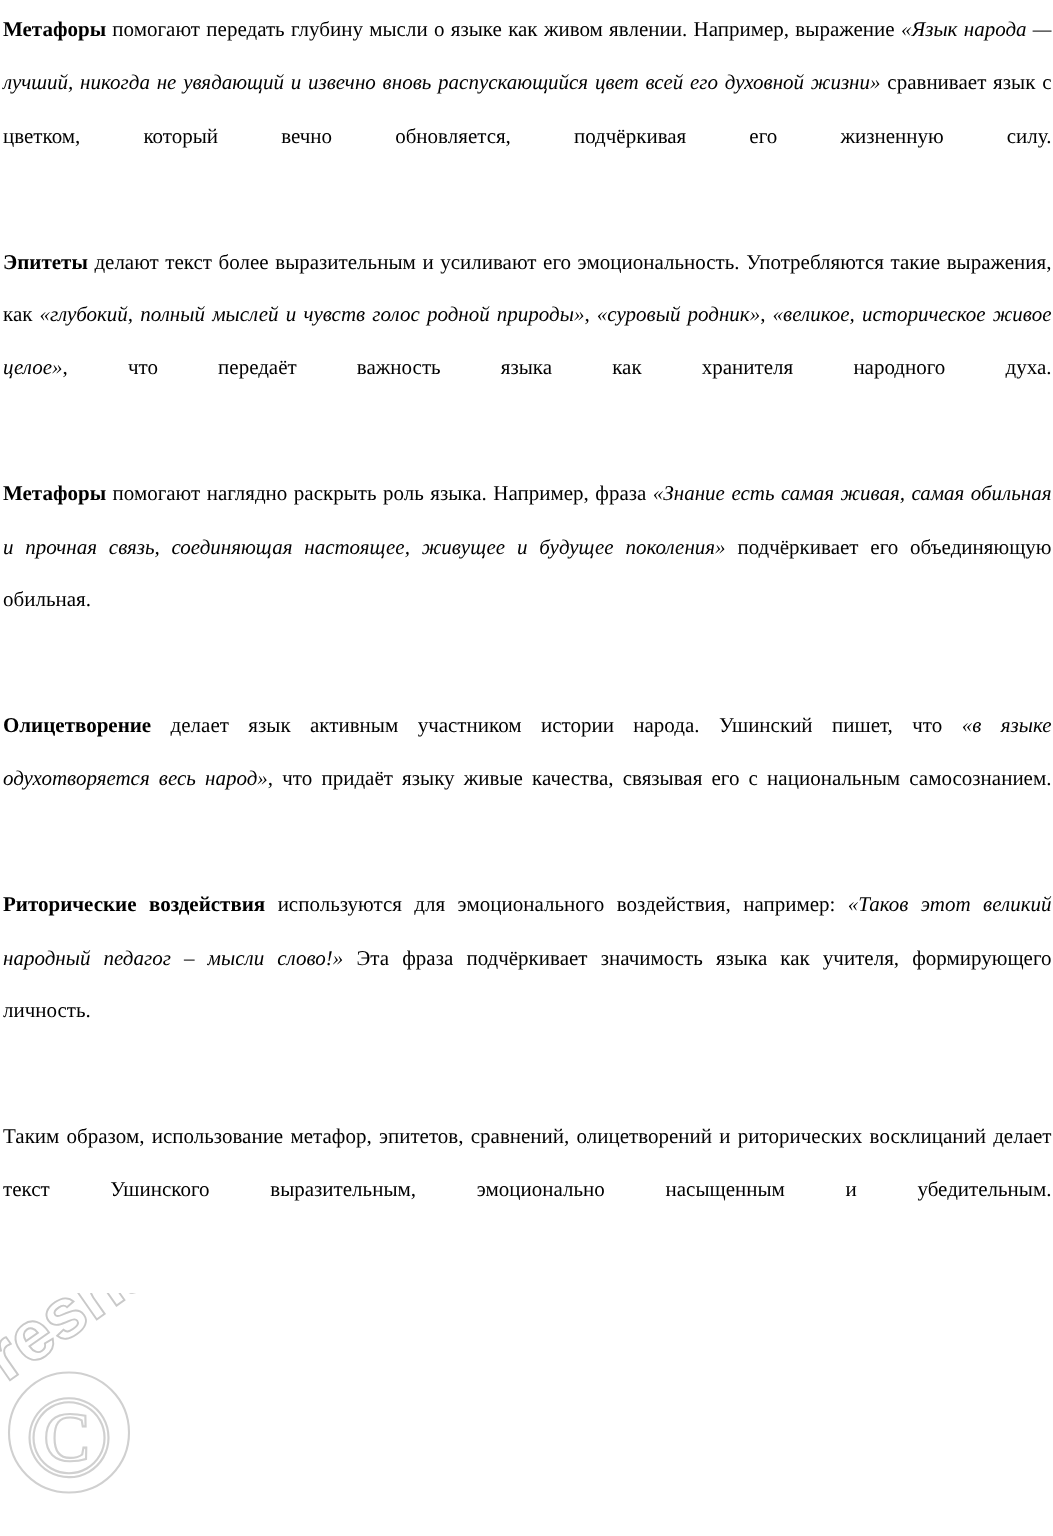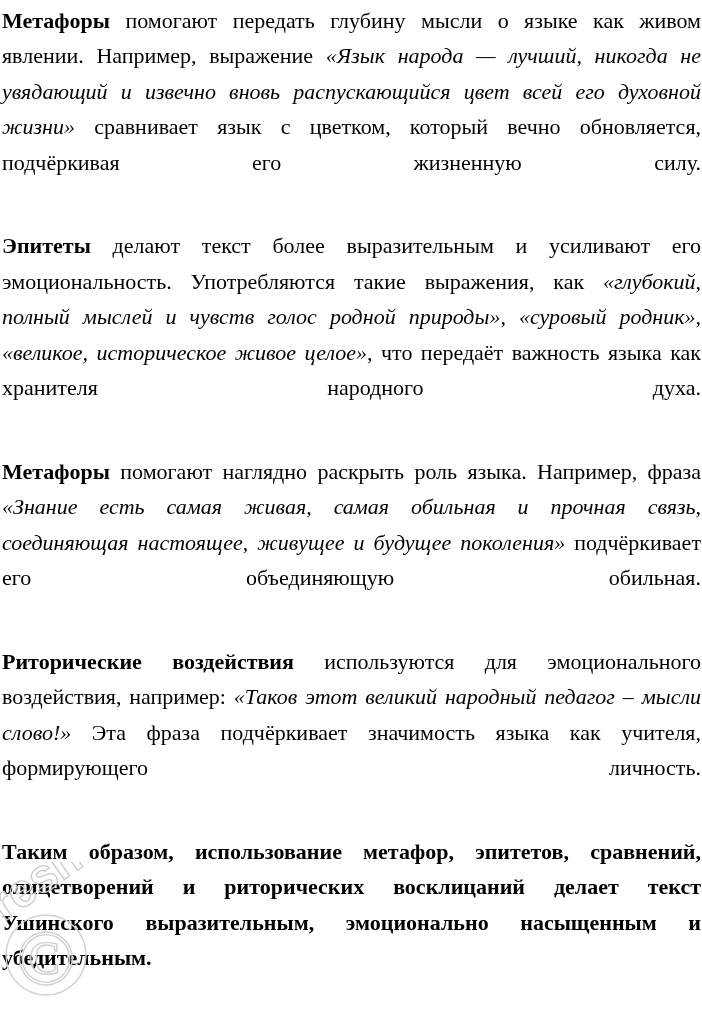--- a/index.html
+++ b/index.html
@@ -17,31 +17,30 @@
   #page {
     position: relative;
     width: 702px;
     height: 1024px;
     background: #ffffff;
     box-sizing: border-box;
     padding: 3px 1px 0 2px;
   }
   .para {
     margin: 0 0 13px 0;
-    font-size: 22px;
+    font-size: 14px;
     line-height: 35.4px;
     text-align: justify;
     text-justify: inter-word;
     -webkit-hyphens: none;
     hyphens: none;
     word-spacing: 0.02em;
   }
   .para:last-of-type {
     margin-bottom: 4px;
-    font-weight: bold;
   }
   .lead {
     font-weight: bold;
   }
   .q {
     font-style: italic;
   }
   
   .para::after {
     content: "";
@@ -95,20 +94,23 @@
   </p>
 
   <p class="para">
     <span class="lead">Эпитеты</span><span> делают текст более выразительным и усиливают его эмоциональность. Употребляются такие выражения, как </span><span class="q">«глубокий, полный мыслей и чувств голос родной природы»</span><span>, </span><span class="q">«суровый родник»</span><span>, </span><span class="q">«великое, историческое живое целое»</span><span>, что передаёт важность языка как хранителя народного духа.</span>
   </p>
 
   <p class="para">
     <span class="lead">Метафоры</span><span> помогают наглядно раскрыть роль языка. Например, фраза </span><span class="q">«Знание есть самая живая, самая обильная и прочная связь, соединяющая настоящее, живущее и будущее поколения»</span><span> подчёркивает его объединяющую обильная.</span>
   </p>
 
+  <p class="para">
+    <span class="lead">Олицетворение</span><span> делает язык активным участником истории народа. Ушинский пишет, что </span><span class="q">«в языке одухотворяется весь народ»</span><span>, что придаёт языку живые качества, связывая его с национальным самосознанием.</span>
+  </p>
 
   <p class="para">
     <span class="lead">Риторические воздействия</span><span> используются для эмоционального воздействия, например: </span><span class="q">«Таков этот великий народный педагог – мысли слово!»</span><span> Эта фраза подчёркивает значимость языка как учителя, формирующего личность.</span>
   </p>
 
   <p class="para">
     <span>Таким образом, использование метафор, эпитетов, сравнений, олицетворений и риторических восклицаний делает текст Ушинского выразительным, эмоционально насыщенным и убедительным.</span>
   </p>
 
   <div id="watermark">

